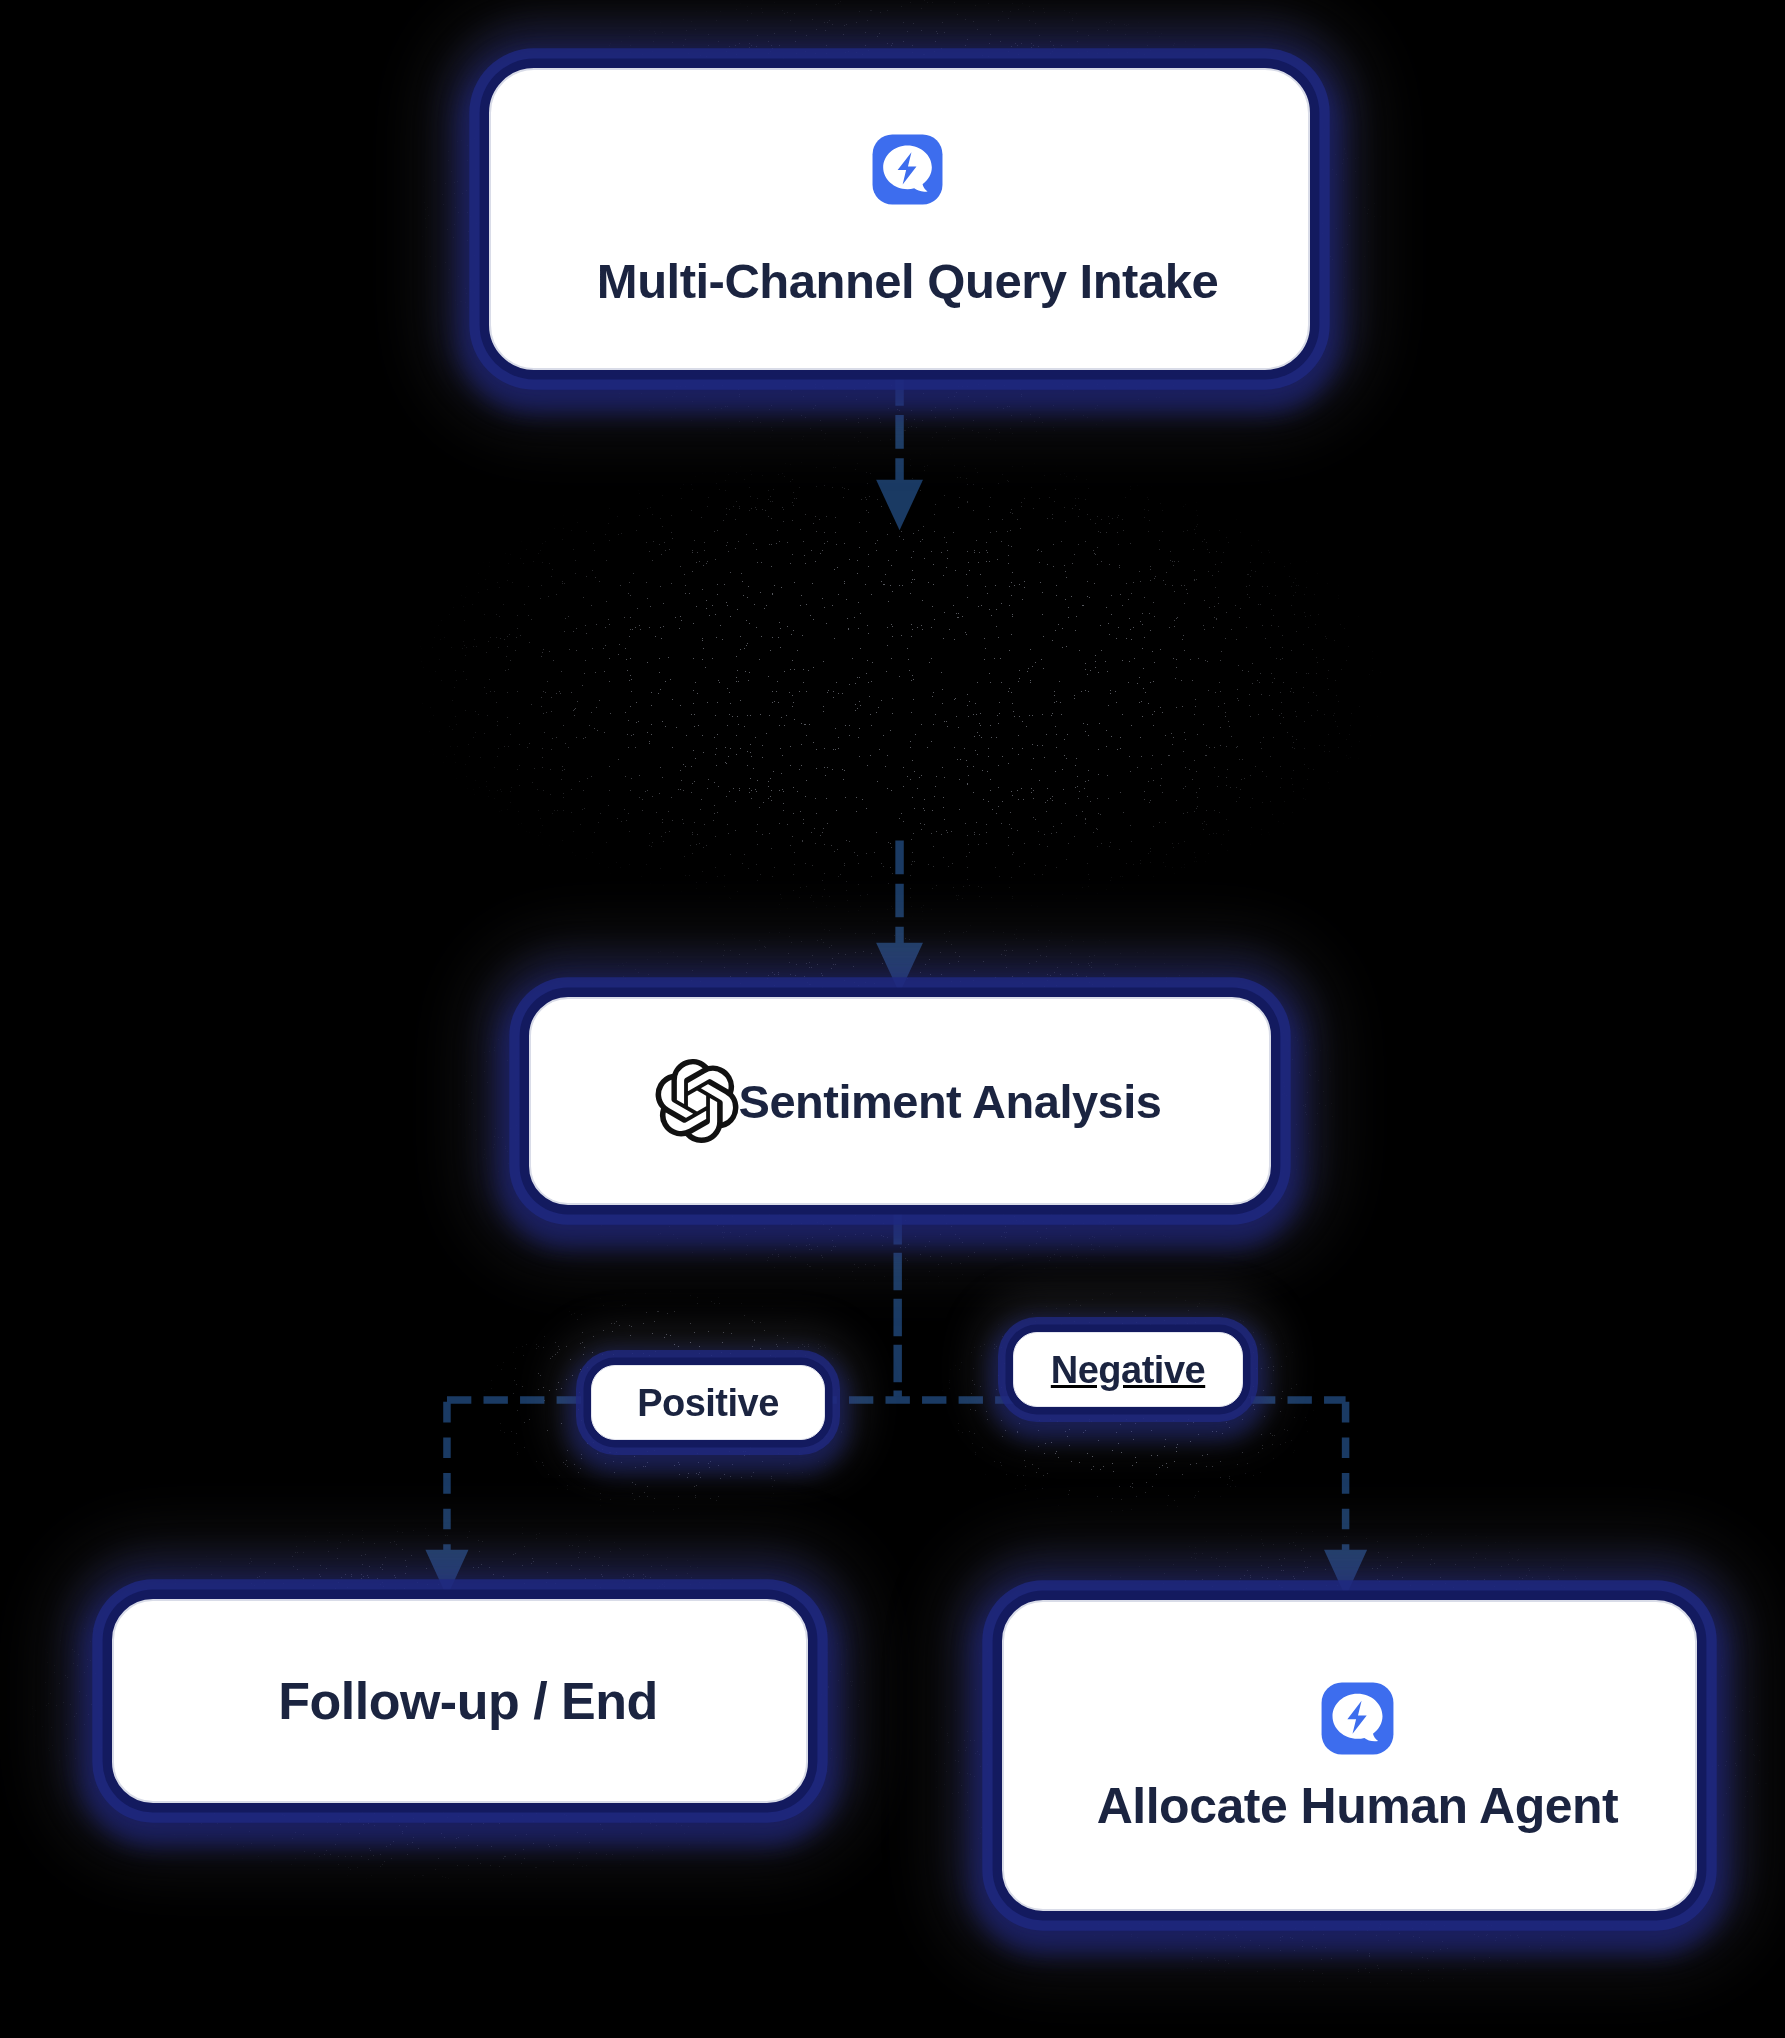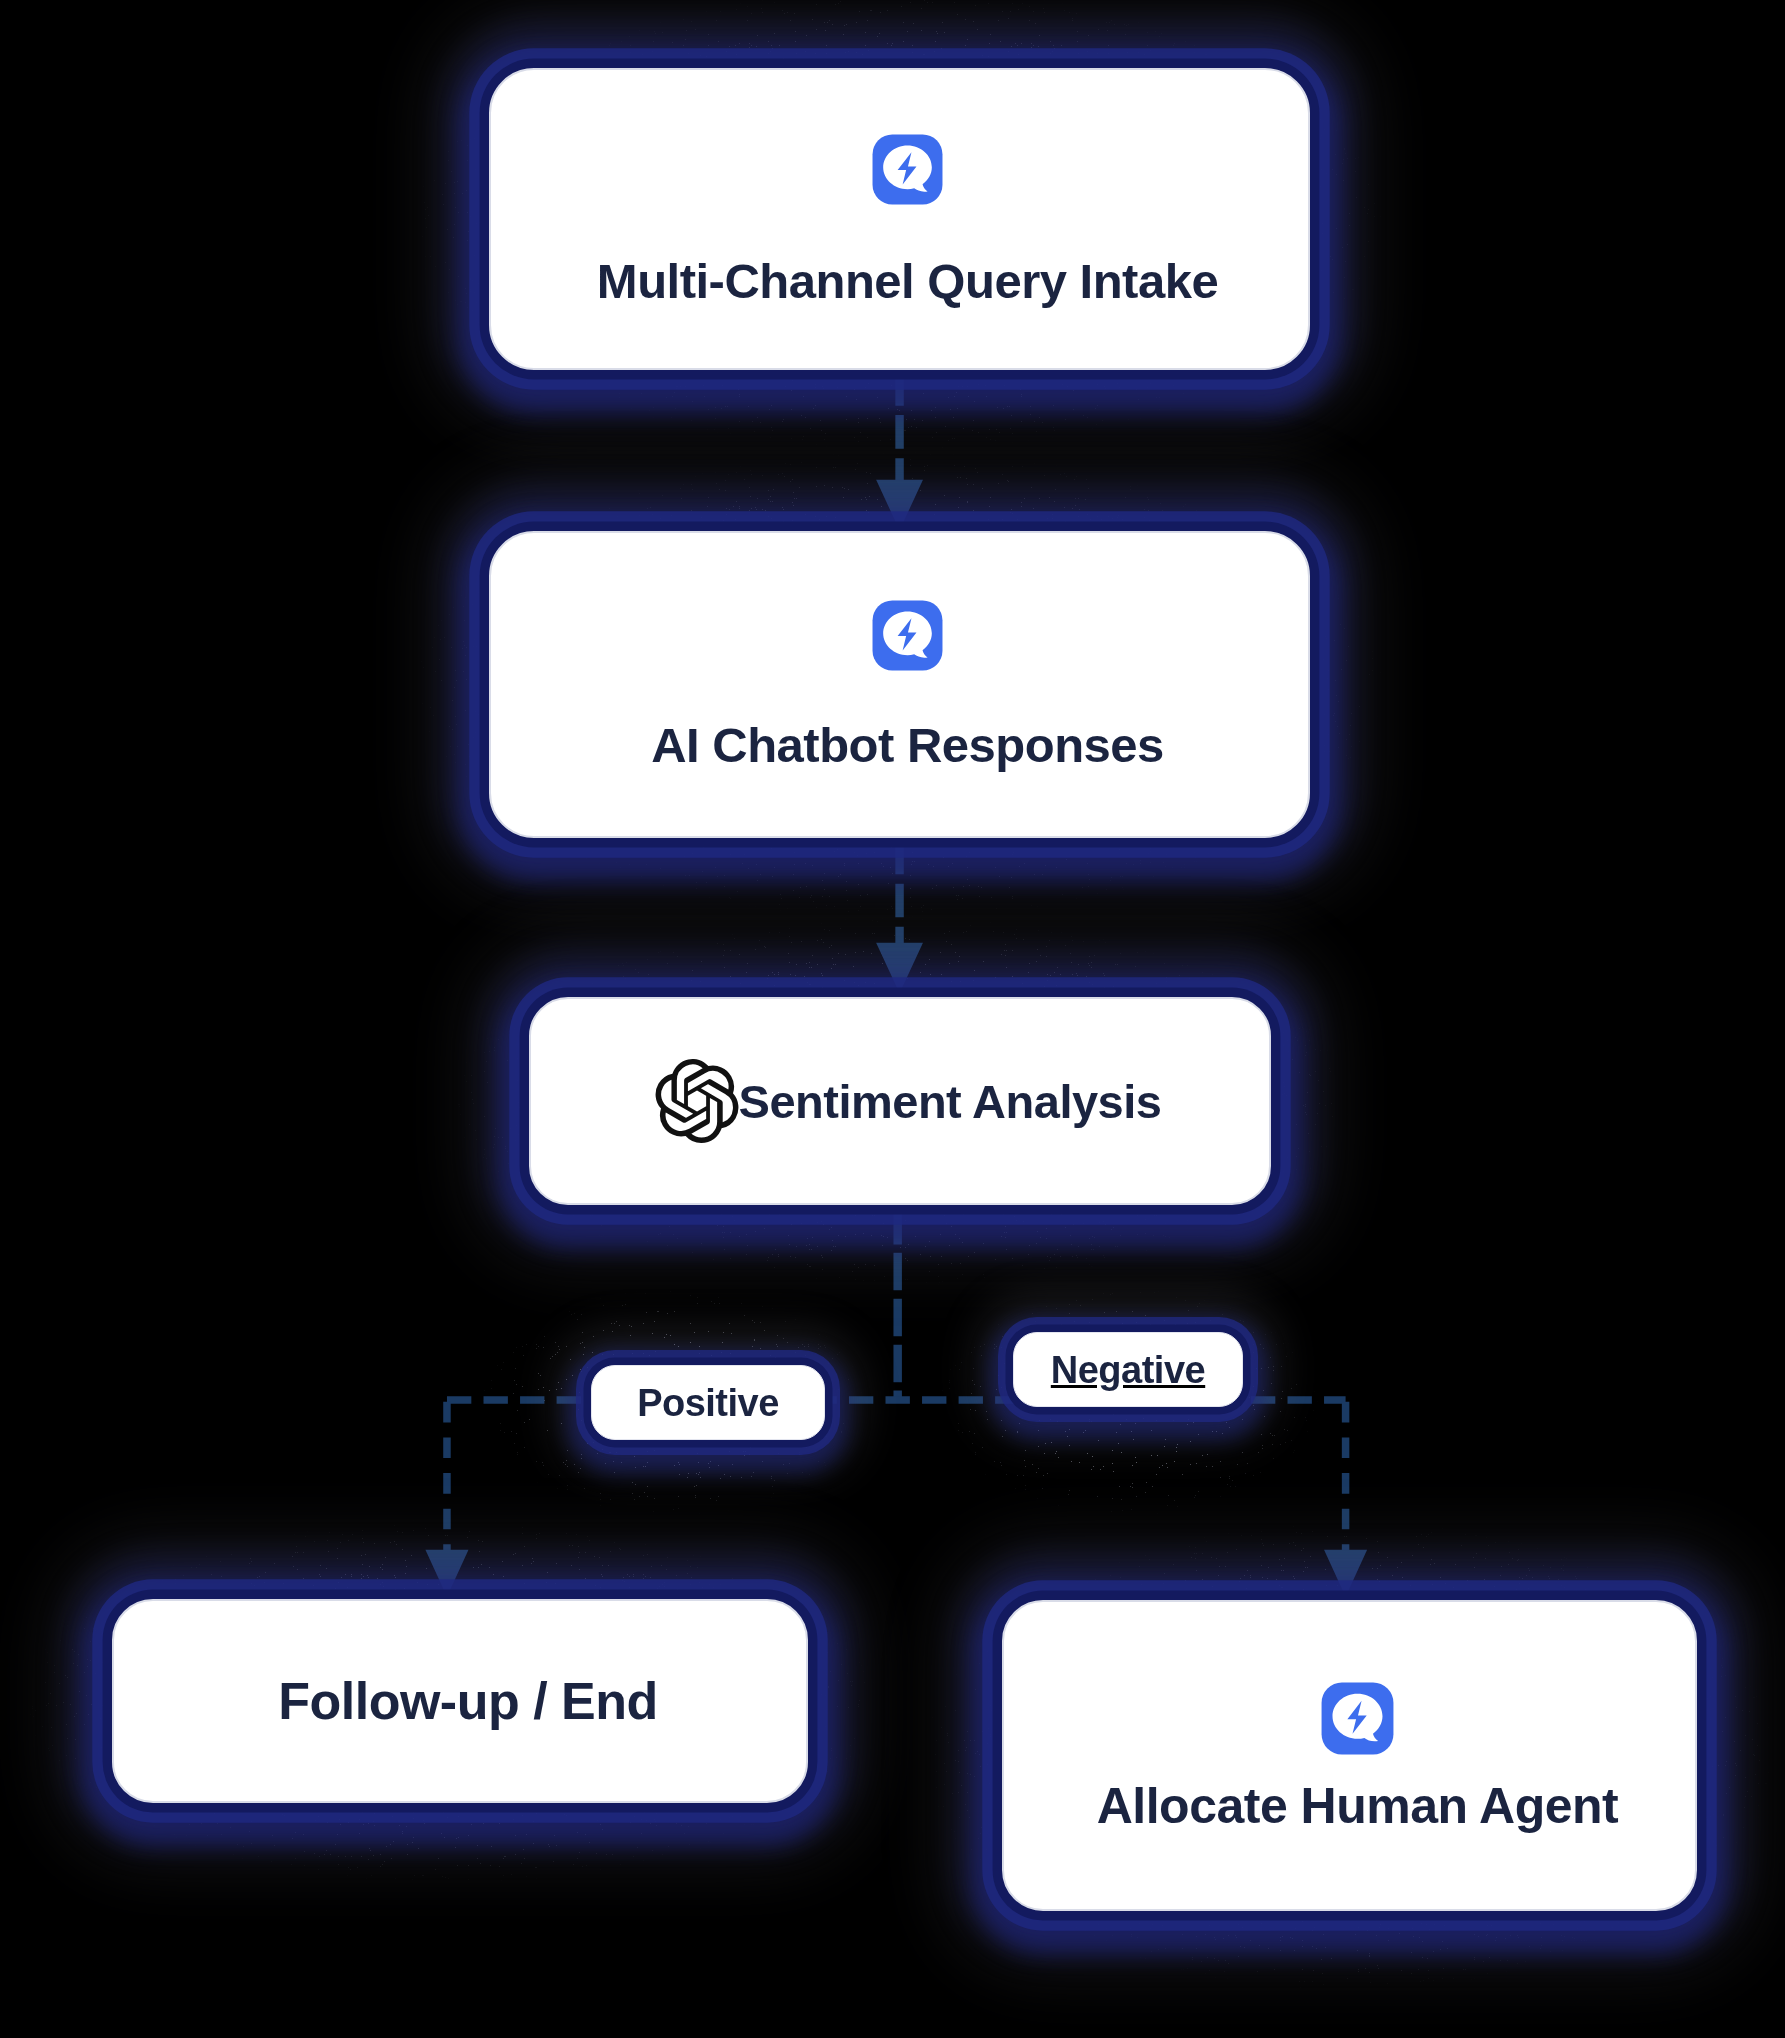--- a/index.html
+++ b/index.html
@@ -138,30 +138,20 @@
     <span class="icon-wrap">
       <svg width="73" height="73" viewBox="0 0 48 48">
         <rect x="1" y="1" width="46" height="46" rx="13" fill="#3d6dee"></rect>
         <path fill="#ffffff" d="M24 8.2c-8.8 0-16 6.5-16 14.4 0 7.9 7.2 14.4 16 14.4 1.5 0 3-.2 4.4-.6 2 1.5 5 2.6 8.8 2-1.7-1.2-2.9-2.9-3.3-4.7 3.7-2.6 6.1-6.7 6.1-11.1 0-8-7.2-14.4-16-14.4z"></path>
         <path fill="#3d6dee" d="M26.6 12.6 17.5 24.4h5.6l-2.3 9.4 9.1-11.8h-5.6l2.3-9.4z"></path>
       </svg>
     </span>
     <span class="node-label" style="font-size:49px;">Multi-Channel Query Intake</span>
   </div>
 
-  <div class="node column" style="left:489px; top:531px; width:821px; height:307px; gap:49px; border-radius:45px;">
-    <span class="icon-wrap">
-      <svg width="73" height="73" viewBox="0 0 48 48">
-        <rect x="1" y="1" width="46" height="46" rx="13" fill="#3d6dee"></rect>
-        <path fill="#ffffff" d="M24 8.2c-8.8 0-16 6.5-16 14.4 0 7.9 7.2 14.4 16 14.4 1.5 0 3-.2 4.4-.6 2 1.5 5 2.6 8.8 2-1.7-1.2-2.9-2.9-3.3-4.7 3.7-2.6 6.1-6.7 6.1-11.1 0-8-7.2-14.4-16-14.4z"></path>
-        <path fill="#3d6dee" d="M26.6 12.6 17.5 24.4h5.6l-2.3 9.4 9.1-11.8h-5.6l2.3-9.4z"></path>
-      </svg>
-    </span>
-    <span class="node-label" style="font-size:49px;">AI Chatbot Responses</span>
-  </div>
 
   <div class="node row" style="left:529px; top:997px; width:742px; height:208px; border-radius:39px;">
     <span class="icon-wrap">
       <svg width="84" height="84" viewBox="0 0 24 24" fill="#111111">
         <path d="M22.2819 9.8211a5.9847 5.9847 0 0 0-.5157-4.9108 6.0462 6.0462 0 0 0-6.5098-2.9A6.0651 6.0651 0 0 0 4.9807 4.1818a5.9847 5.9847 0 0 0-3.9977 2.9 6.0462 6.0462 0 0 0 .7427 7.0966 5.98 5.98 0 0 0 .511 4.9107 6.051 6.051 0 0 0 6.5146 2.9001A5.9847 5.9847 0 0 0 13.2599 24a6.0557 6.0557 0 0 0 5.7718-4.2058 5.9894 5.9894 0 0 0 3.9977-2.9001 6.0557 6.0557 0 0 0-.7475-7.073zm-9.022 12.6081a4.4755 4.4755 0 0 1-2.8764-1.0408l.1419-.0804 4.7783-2.7582a.7948.7948 0 0 0 .3927-.6813v-6.7369l2.02 1.1686a.071.071 0 0 1 .038.052v5.5826a4.504 4.504 0 0 1-4.4945 4.4944zm-9.6607-4.1254a4.4708 4.4708 0 0 1-.5346-3.0137l.142.0852 4.783 2.7582a.7712.7712 0 0 0 .7806 0l5.8428-3.3685v2.3324a.0804.0804 0 0 1-.0332.0615L9.74 19.9502a4.4992 4.4992 0 0 1-6.1408-1.6464zM2.3408 7.8956a4.485 4.485 0 0 1 2.3655-1.9728V11.6a.7664.7664 0 0 0 .3879.6765l5.8144 3.3543-2.0201 1.1685a.0757.0757 0 0 1-.071 0l-4.8303-2.7865A4.504 4.504 0 0 1 2.3408 7.8956zm16.5963 3.8558L13.1038 8.364 15.1192 7.2a.0757.0757 0 0 1 .071 0l4.8303 2.7913a4.4944 4.4944 0 0 1-.6765 8.1042v-5.6772a.79.79 0 0 0-.407-.667zm2.0107-3.0231l-.142-.0852-4.7735-2.7818a.7759.7759 0 0 0-.7854 0L9.409 9.2297V6.8974a.0662.0662 0 0 1 .0284-.0615l4.8303-2.7866a4.4992 4.4992 0 0 1 6.6802 4.66zM8.3065 12.863l-2.02-1.1638a.0804.0804 0 0 1-.038-.0567V6.0742a4.4992 4.4992 0 0 1 7.3757-3.4537l-.142.0805L8.704 5.459a.7948.7948 0 0 0-.3927.6813zm1.0976-2.3654l2.602-1.4998 2.6069 1.4998v2.9994l-2.5974 1.4997-2.6067-1.4997z"></path>
       </svg>
     </span>
     <span class="node-label" style="font-size:47px;">Sentiment Analysis</span>
   </div>
 

